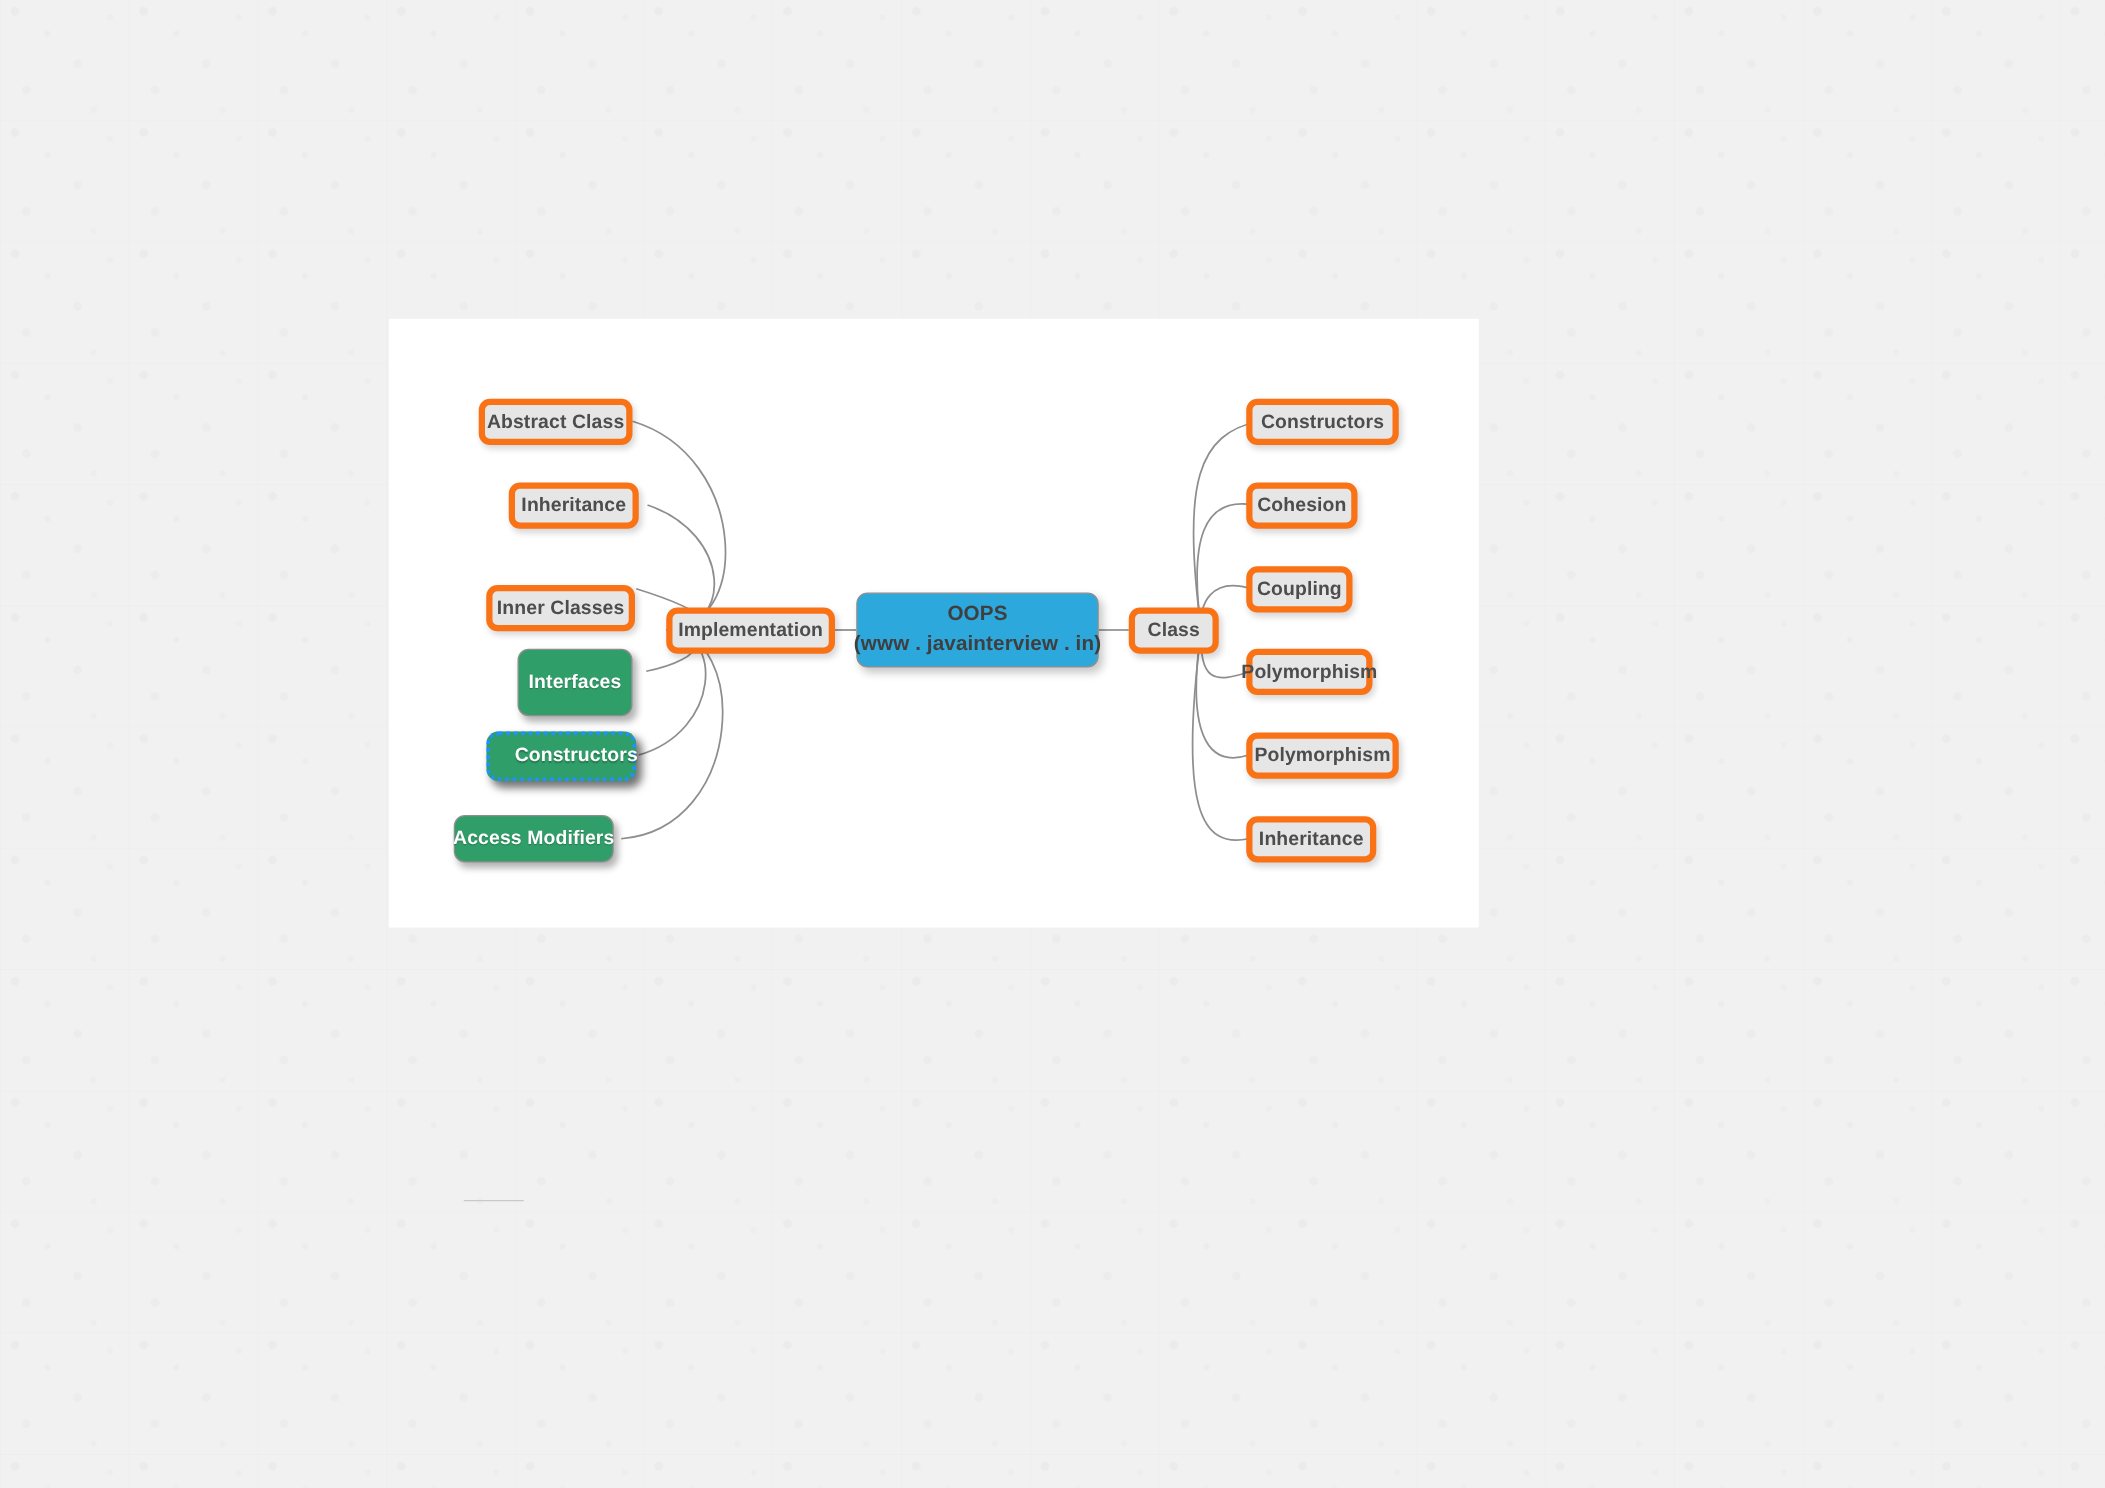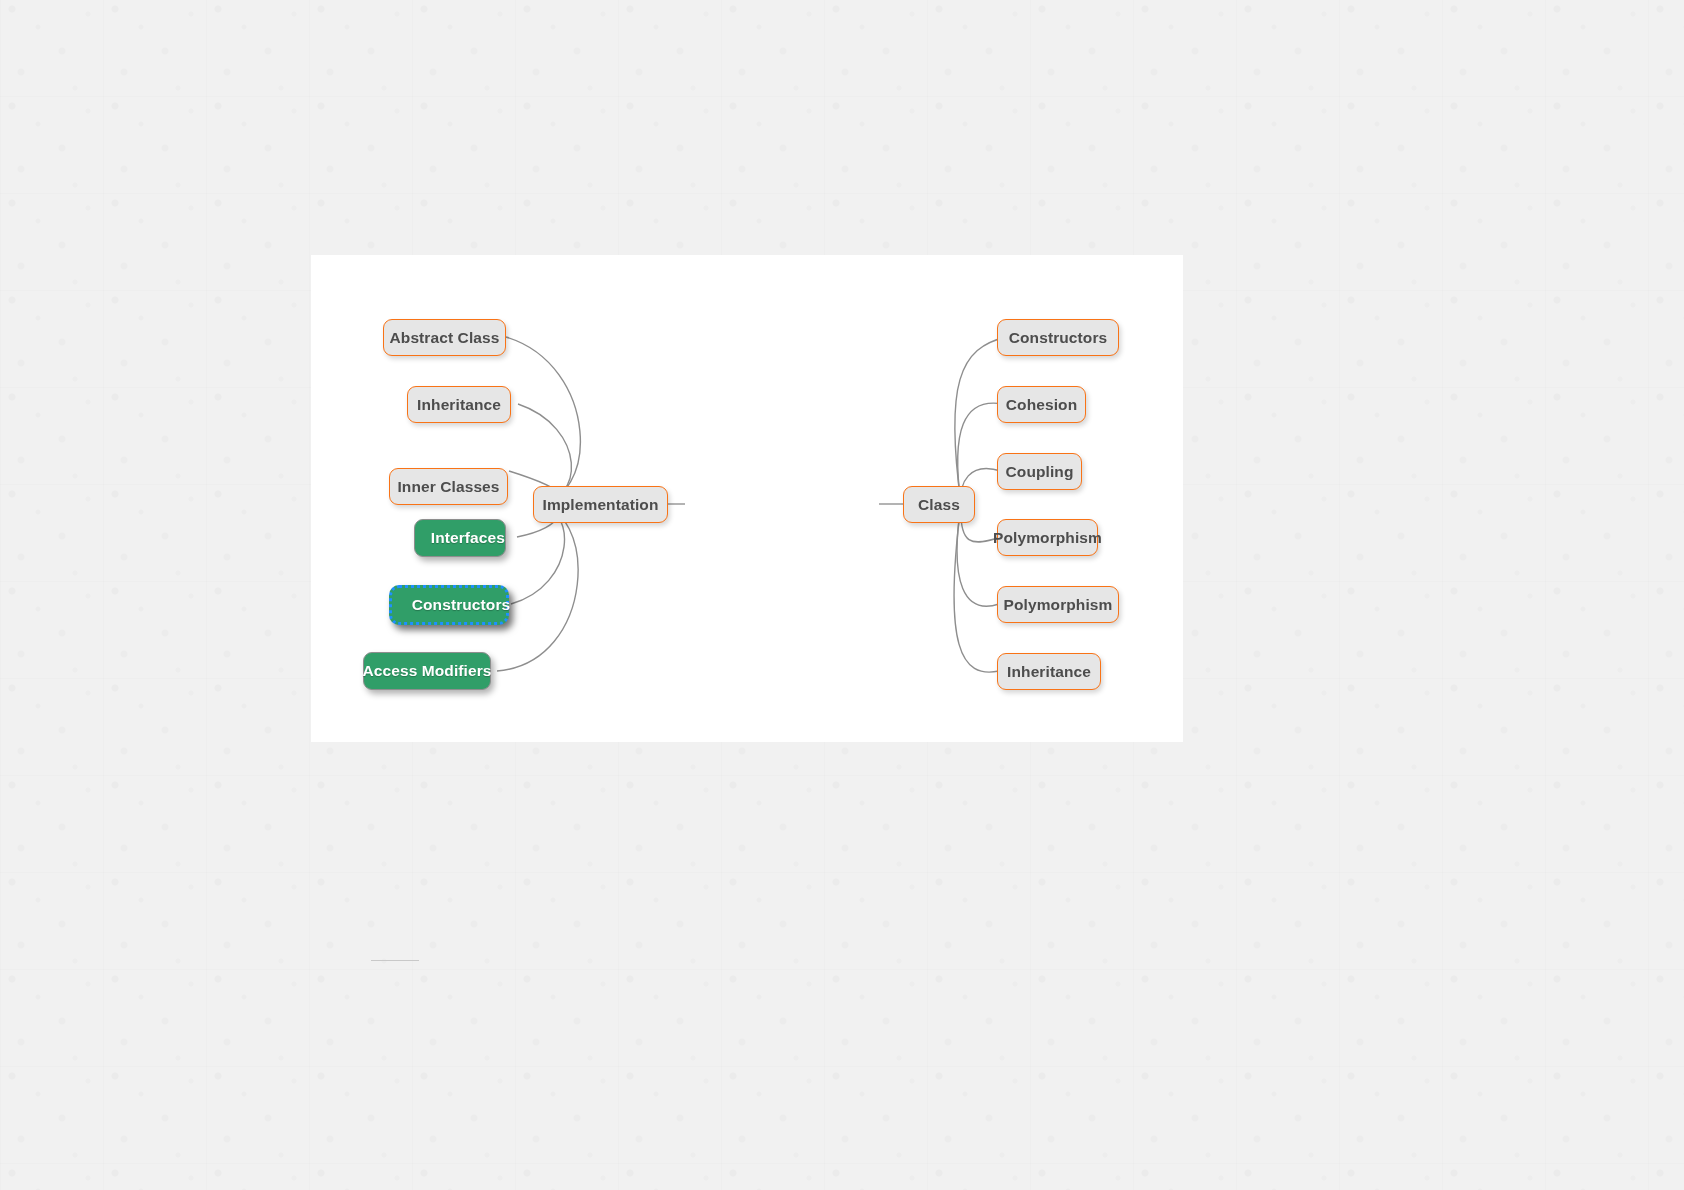--- a/index.html
+++ b/index.html
@@ -53,21 +53,21 @@
     display: flex;
     align-items: center;
     justify-content: center;
     border-radius: 9px;
     white-space: nowrap;
     letter-spacing: .1px;
   }
 
   .node.grey {
     background: #e6e6e6;
-    border: 1px solid #f97316;
+    border: 5px solid #f97316;
     color: #4d4d4d;
     font-size: 15.5px;
     font-weight: bold;
     box-shadow: 2px 3px 5px rgba(0,0,0,0.16);
   }
 
   .node.green {
     background: #309e68;
     border: 1px solid #8e8e8e;
     color: #ffffff;
@@ -129,20 +129,24 @@
       <path d="M 222,249 C 288,249 286,408 186,416"></path>
 
       <path d="M 650,249 C 634,130 648,92  696,82"></path>
       <path d="M 650,249 C 640,176 652,142 692,149"></path>
       <path d="M 650,249 C 648,228 658,206 690,216"></path>
       <path d="M 650,249 C 648,290 660,292 690,282"></path>
       <path d="M 650,249 C 638,330 654,360 688,349"></path>
       <path d="M 650,249 C 632,392 650,424 688,416"></path>
     </svg>
 
+    <div class="node blue" style="left:374px; top:219px; width:194px; height:60px;">
+      <span class="lbl">OOPS</span>
+      <span class="lbl">(www . javainterview . in)</span>
+    </div>
 
     <div class="node grey" style="left:222px; top:231px; width:135px; height:37px;">
       <span class="lbl">Implementation</span>
     </div>
 
     <div class="node grey" style="left:592px; top:231px; width:72px; height:37px;">
       <span class="lbl">Class</span>
     </div>
 
     <div class="node grey" style="left:72px; top:64px; width:123px; height:37px;">
@@ -150,21 +154,21 @@
     </div>
 
     <div class="node grey" style="left:96px; top:131px; width:104px; height:37px;">
       <span class="lbl">Inheritance</span>
     </div>
 
     <div class="node grey" style="left:78px; top:198px; width:119px; height:37px;margin-top:15px;">
       <span class="lbl">Inner Classes</span>
     </div>
 
-    <div class="node green" style="left:103px; top:264px; width:92px; height:38px;justify-content:flex-end;">
+    <div class="node green" style="left:103px; top:264px; width:92px; height:54px;">
       <span class="lbl">Interfaces</span>
     </div>
 
     <div class="node green selected" style="left:78px; top:330px; width:120px; height:40px;">
       <span class="lbl">Constructors</span>
     </div>
 
     <div class="node green" style="left:52px; top:397px; width:128px; height:38px;">
       <span class="lbl">Access Modifiers</span>
     </div>

